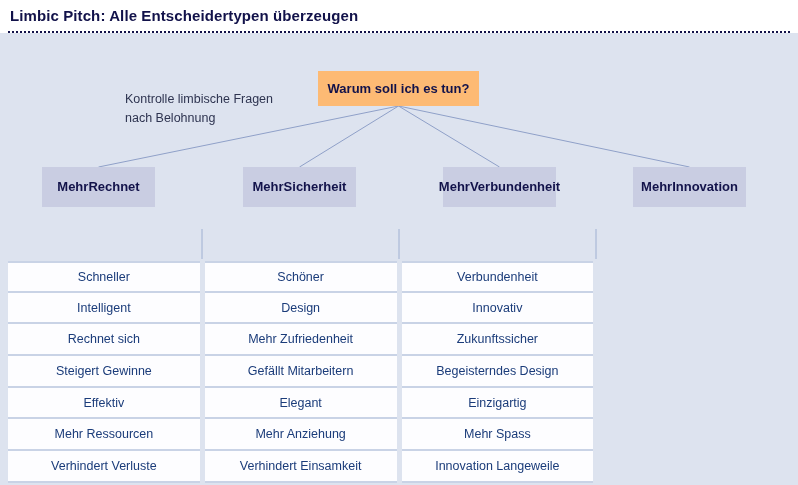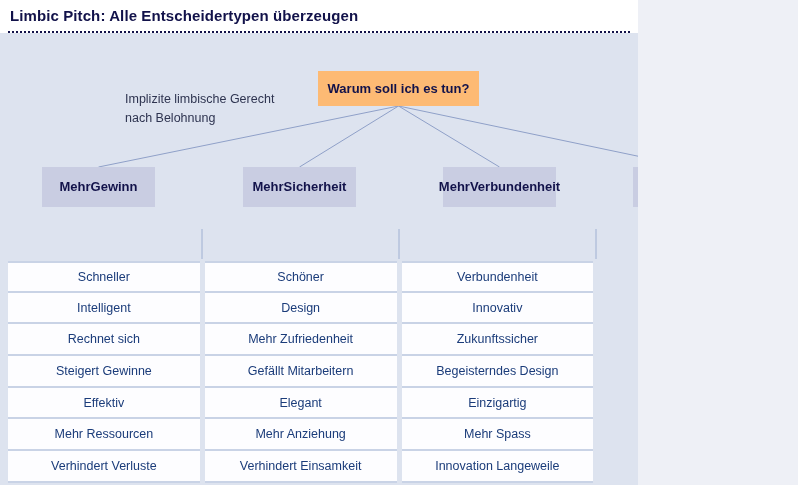--- a/index.html
+++ b/index.html
@@ -1,21 +1,21 @@
 <!DOCTYPE html>
 <html><head>
 <meta charset="utf-8">
 <style>
   * { margin: 0; padding: 0; box-sizing: border-box; }
   html, body { background: #eef0f6; }
   body { font-family: "Liberation Sans", sans-serif; }
 
   .slide {
     position: relative;
-    width: 638px;
+    width: 798px;
     height: 485px;
     background: #dde3ef;
     overflow: hidden;
   }
 
   .header {
     position: absolute;
     top: 0; left: 0; right: 0;
     height: 33px;
     background: #ffffff;
@@ -112,27 +112,27 @@
     <line x1="202" y1="229" x2="202" y2="259" stroke="#9fb0d2" stroke-width="1"></line>
     <line x2="399" y1="229" x1="399" y2="259" stroke="#9fb0d2" stroke-width="1"></line>
     <line x1="596" y1="229" x2="596" y2="259" stroke="#9fb0d2" stroke-width="1"></line>
   </svg>
 
   <div class="question-box">
     <span>Warum soll ich es tun?</span>
   </div>
 
   <div class="annotation">
-    <div>Implizite limbische Gerecht</div>
+    <div>Kontrolle limbische Fragen</div>
     <div>nach Belohnung</div>
   </div>
 
   <div class="cat-box cat-1">
     <div>Mehr</div>
-    <div>Gewinn</div>
+    <div>Rechnet</div>
   </div>
   <div class="cat-box cat-2">
     <div>Mehr</div>
     <div>Sicherheit</div>
   </div>
   <div class="cat-box cat-3">
     <div>Mehr</div>
     <div>Verbundenheit</div>
   </div>
   <div class="cat-box cat-4">

